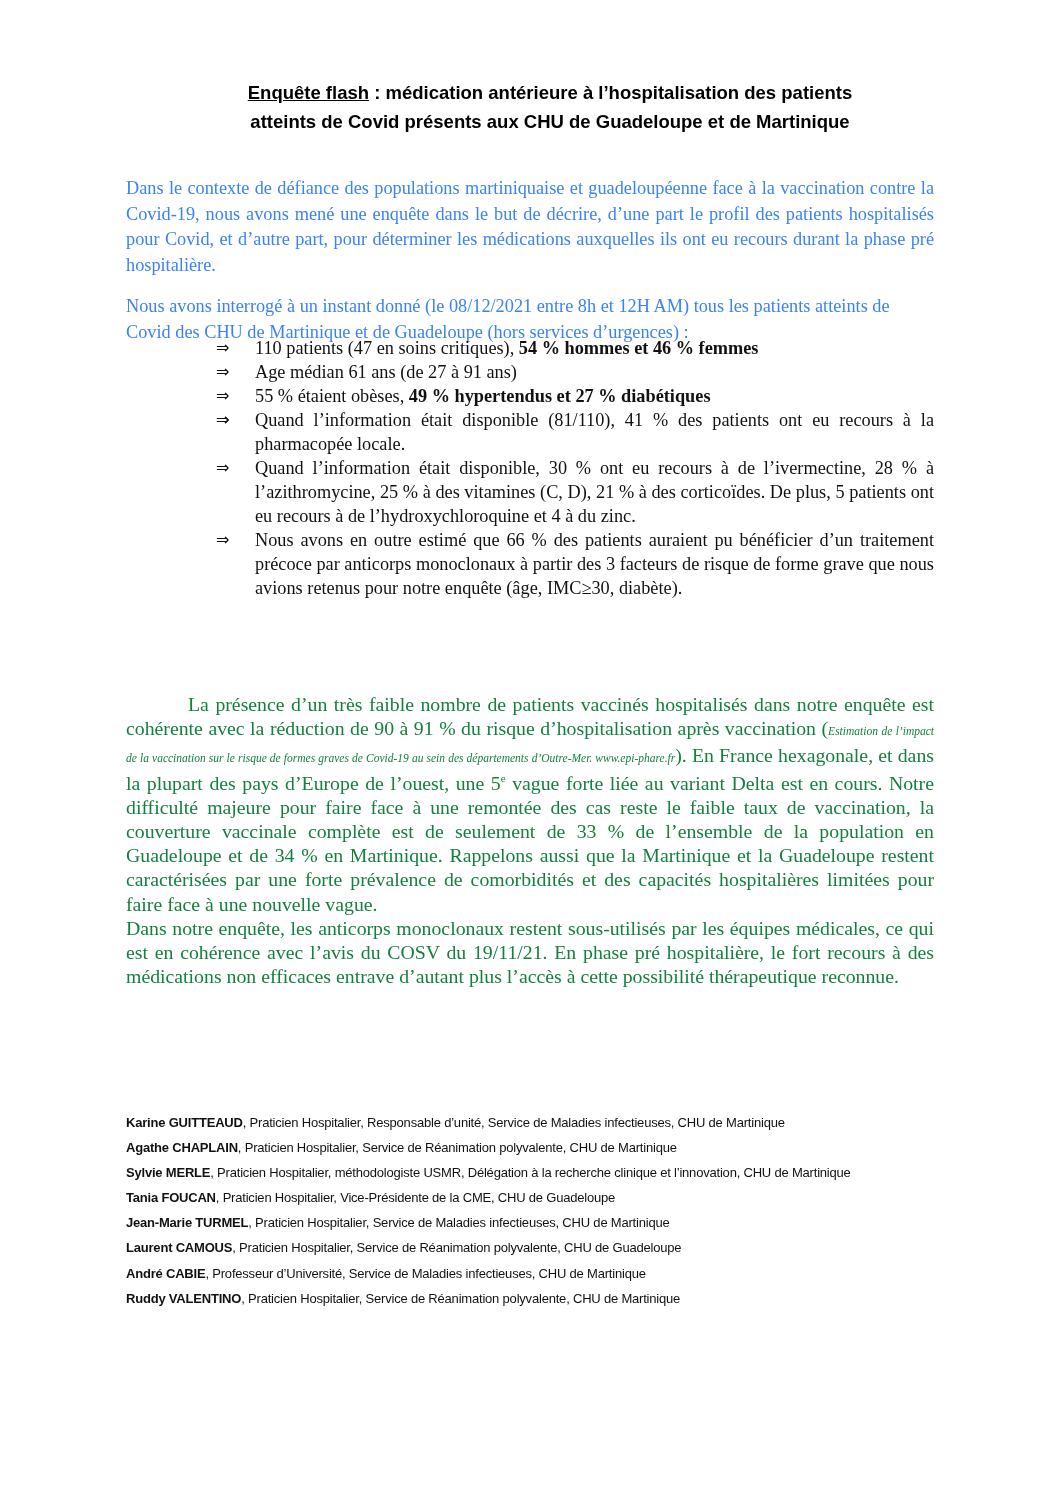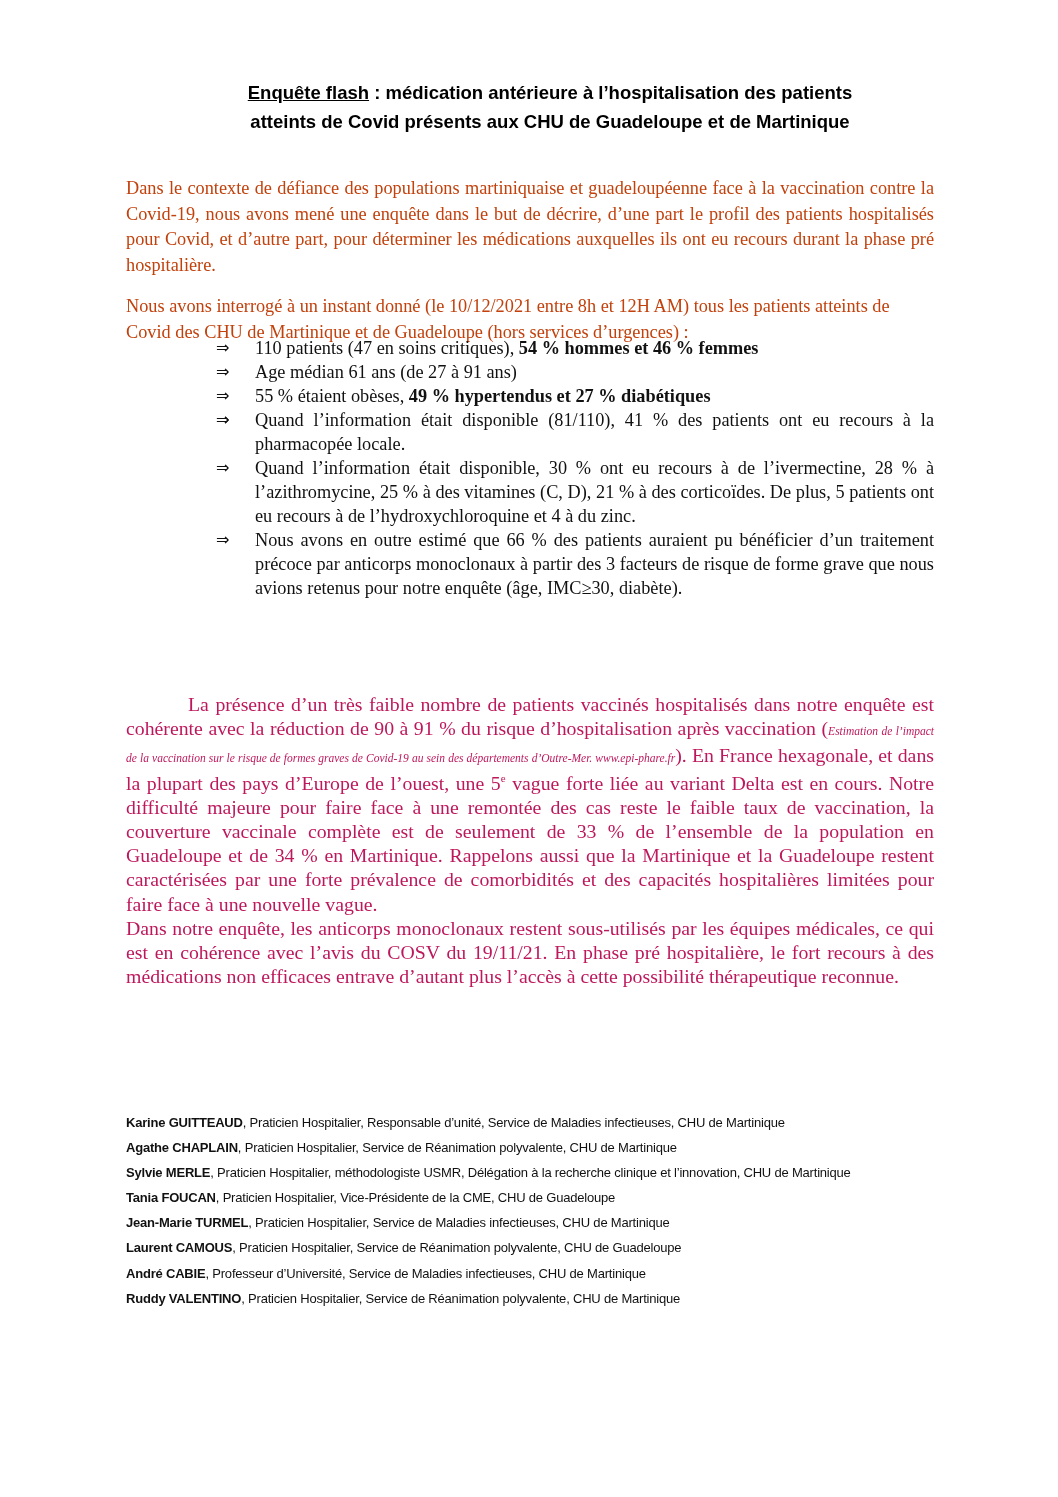--- a/index.html
+++ b/index.html
@@ -10,39 +10,39 @@
       position: absolute; left: 150px; top: 66px; width: 800px;
       text-align: center;
       font-family: "Liberation Sans", sans-serif; font-weight: bold;
       font-size: 18.5px; line-height: 29px; color: #000;
     }
     .title .u { text-decoration: underline; }
 
     .para {
       position: absolute; left: 126px; width: 808px;
       font-family: "Liberation Serif", serif;
-      font-size: 18.3px; line-height: 25.5px; text-align: justify; color: #c2410c;
+      font-size: 18.3px; line-height: 25.5px; text-align: justify; color: #3b82f6;
     }
     .p1 { top: 164px; }
     .p2 { top: 282px; text-align: left; }
 
     .bullets {
       position: absolute; left: 210px; top: 324px; width: 724px;
       margin: 0; padding: 0; list-style: none;
       font-family: "Liberation Serif", serif;
       font-size: 18.3px; line-height: 24px; color: #111;
     }
     .bullets li { position: relative; padding-left: 45px; margin-bottom: 0; text-align: justify; }
     .bullets li .arrow { position: absolute; left: 6px; top: 0; font-family: "DejaVu Sans", sans-serif; font-size: 16px; }
     .b { font-weight: bold; }
 
     .body2 {
       position: absolute; left: 126px; top: 680px; width: 808px;
       font-family: "Liberation Serif", serif;
-      font-size: 19.8px; line-height: 24.2px; text-align: justify; color: #be185d;
+      font-size: 19.8px; line-height: 24.2px; text-align: justify; color: #15803d;
     }
     .body2 p { margin: 0; }
     .body2 .indent { text-indent: 62px; }
     .body2 .cite { font-style: italic; font-size: 11.5px; }
     .body2 sup { font-size: 11px; line-height: 0; }
 
     .authors {
       position: absolute; left: 126px; top: 1102px; width: 860px;
       font-family: "Liberation Sans", sans-serif; font-size: 13px; color: #111;
     }
@@ -54,21 +54,21 @@
 <body>
 
 <div class="page">
 
   <div class="title">
     <span class="u">Enquête flash</span><span> : médication antérieure à l’hospitalisation des patients</span><br>
     <span>atteints de Covid présents aux CHU de Guadeloupe et de Martinique</span>
   </div>
 
   <div class="para p1">Dans le contexte de défiance des populations martiniquaise et guadeloupéenne face à la vaccination contre la Covid-19, nous avons mené une enquête dans le but de décrire, d’une part le profil des patients hospitalisés pour Covid, et d’autre part, pour déterminer les médications auxquelles ils ont eu recours durant la phase pré hospitalière.</div>
-  <div class="para p2">Nous avons interrogé à un instant donné (le 10/12/2021 entre 8h et 12H AM) tous les patients atteints de Covid des CHU de Martinique et de Guadeloupe (hors services d’urgences) :</div>
+  <div class="para p2">Nous avons interrogé à un instant donné (le 08/12/2021 entre 8h et 12H AM) tous les patients atteints de Covid des CHU de Martinique et de Guadeloupe (hors services d’urgences) :</div>
 
   <ul class="bullets">
     <li><span class="arrow">⇒</span><span>110 patients (47 en soins critiques), </span><span class="b">54 % hommes et 46 % femmes</span></li>
     <li><span class="arrow">⇒</span><span>Age médian 61 ans (de 27 à 91 ans)</span></li>
     <li><span class="arrow">⇒</span><span>55 % étaient obèses, </span><span class="b">49 % hypertendus et 27 % diabétiques</span></li>
     <li><span class="arrow">⇒</span></li>
     <li><span class="arrow">⇒</span><span>Quand l’information était disponible (81/110), 41 % des patients ont eu recours à la pharmacopée locale.</span></li>
     <li><span class="arrow">⇒</span><span>Quand l’information était disponible, 30 % ont eu recours à de l’ivermectine, 28 % à l’azithromycine, 25 % à des vitamines (C, D), 21 % à des corticoïdes. De plus, 5 patients ont eu recours à de l’hydroxychloroquine et 4 à du zinc.</span></li>
     <li><span class="arrow">⇒</span><span>Nous avons en outre estimé que 66 % des patients auraient pu bénéficier d’un traitement précoce par anticorps monoclonaux à partir des 3 facteurs de risque de forme grave que nous avions retenus pour notre enquête (âge, IMC≥30, diabète).</span></li>
   </ul>

